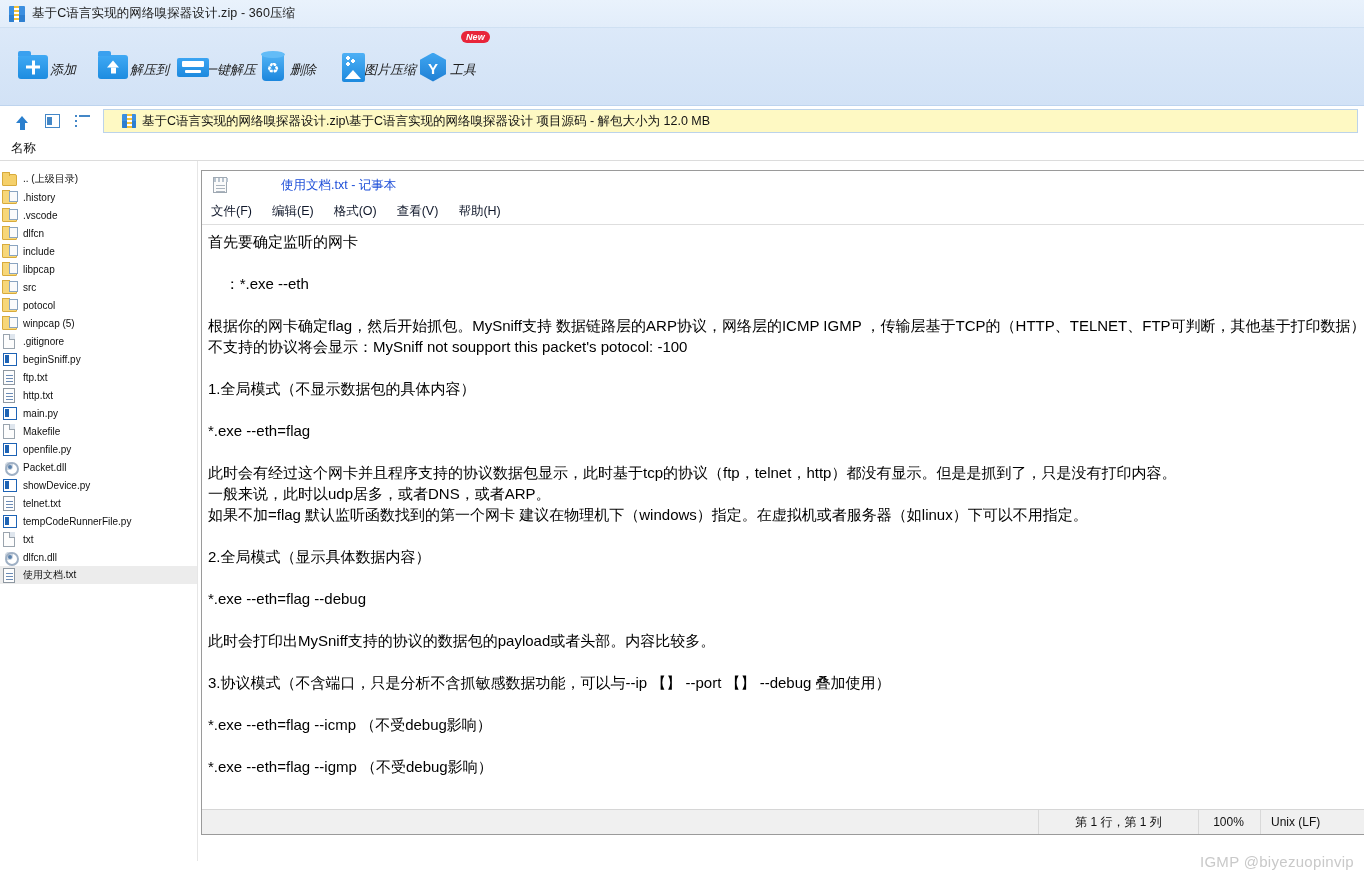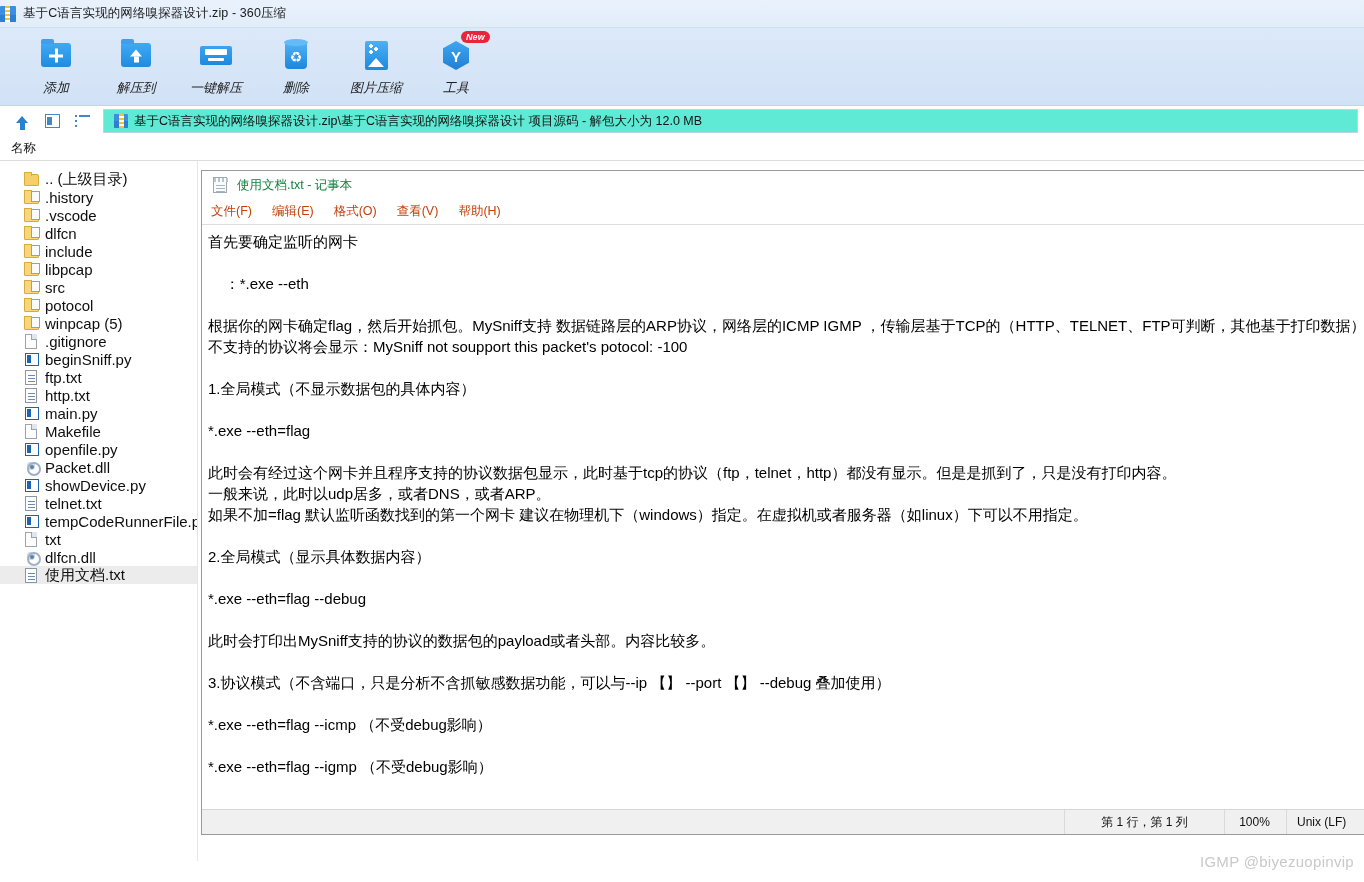--- a/index.html
+++ b/index.html
@@ -20,20 +20,21 @@
     background: #ffffff;
   }
 
   
   #titlebar {
     position: absolute; left: 0; top: 0;
     width: 1364px; height: 28px;
     background: linear-gradient(to bottom, #e9f2fc 0%, #e2edfa 100%);
     border-bottom: 1px solid #cfe0f2;
     display: flex; align-items: center;
+    padding-left: 9px;
   }
   #titlebar .tb-icon {
     width: 16px; height: 16px;
     margin-right: 7px;
     position: relative;
     flex: 0 0 auto;
   }
   .zip-glyph {
     width: 16px; height: 16px;
     background: #3c8fe0;
@@ -71,21 +72,21 @@
   .tb-buttons {
     position: absolute;
     left: 16px; top: 4px;
     display: flex;
     align-items: flex-start;
   }
   .tbbtn {
     width: 80px;
     height: 70px;
     display: flex;
-    flex-direction: column;
+    flex-direction: row;
     align-items: center;
     justify-content: flex-start;
     padding-top: 6px;
     cursor: default;
     position: relative;
     border-radius: 3px;
   }
   .tbbtn .ic {
     width: 34px; height: 34px;
     position: relative;
@@ -272,24 +273,24 @@
     width: 2px; height: 2px; background: #4487c7; display: block;
   }
   .list-ic b:nth-of-type(1) { top: 0; }
   .list-ic b:nth-of-type(2) { top: 5px; }
   .list-ic b:nth-of-type(3) { top: 10px; }
 
   #pathfield {
     margin-left: 10px;
     flex: 1;
     height: 24px;
-    background: #5eead4;
+    background: #fef9c3;
     border: 1px solid #bcd3ea;
     display: flex; align-items: center;
-    padding-left: 10px;
+    padding-left: 18px;
     margin-right: 6px;
     font-size: 12.5px;
     color: #131313;
     white-space: nowrap;
     overflow: hidden;
   }
   #pathfield .zipmini {
     width: 14px; height: 14px; margin-right: 6px; flex: 0 0 auto;
   }
 
@@ -310,22 +311,22 @@
     position: absolute; left: 0; top: 161px;
     width: 198px; height: 700px;
     background: #fff;
     border-right: 1px solid #e6e6e6;
     padding-top: 9px;
     overflow: hidden;
   }
   .frow {
     height: 18px;
     display: flex; align-items: center;
-    padding-left: 24px;
-    font-size: 15px;
+    padding-left: 2px;
+    font-size: 10px;
     color: #0e0e0e;
     white-space: nowrap;
   }
   .frow.sel { background: #ececec; }
   .fic { width: 16px; height: 16px; margin-right: 5px; position: relative; flex: 0 0 auto; }
 
   .ico-folderplain {
     width: 15px; height: 12px;
     background: #f5d06a;
     border: 1px solid #d8ab3c;
@@ -442,33 +443,34 @@
   }
   .npad i {
     position: absolute; left: 2px;
     width: 9px; height: 1px; background: #aab4be; display: block;
   }
   .npad i:nth-child(1){ top: 7px; }
   .npad i:nth-child(2){ top: 10px; }
   .npad i:nth-child(3){ top: 13px; }
   #np-title .t {
     font-size: 12.5px;
-    color: #15803d;
+    color: #1d4ed8;
+    margin-left: 44px;
   }
   #np-menu {
     height: 26px;
     display: flex; align-items: center;
     padding-left: 9px;
     background: #fff;
     flex: 0 0 auto;
     border-bottom: 1px solid #dedede;
   }
   #np-menu .mi {
     font-size: 12.5px;
-    color: #c2410c;
+    color: #0f172a;
     margin-right: 20px;
     cursor: default;
     white-space: nowrap;
   }
   #np-body {
     flex: 1 1 auto;
     background: #fff;
     padding: 6px 4px 0 6px;
     overflow: hidden;
     position: relative;
@@ -494,21 +496,21 @@
     color: #101010;
   }
   #np-status .cell {
     border-left: 1px solid #d9d9d9;
     height: 100%;
     display: flex; align-items: center; justify-content: center;
     padding: 0 10px;
   }
   #np-status .cell.lncol { width: 160px; }
   #np-status .cell.zoom  { width: 62px; padding-left: 8px; }
-  #np-status .cell.eol   { width: 78px; justify-content: flex-start; }
+  #np-status .cell.eol   { width: 104px; justify-content: flex-start; }
 
   
   #watermark {
     position: absolute;
     right: 10px; bottom: 12px;
     font-size: 15px;
     color: #c9c9c9;
     letter-spacing: .3px;
     user-select: none;
   }

